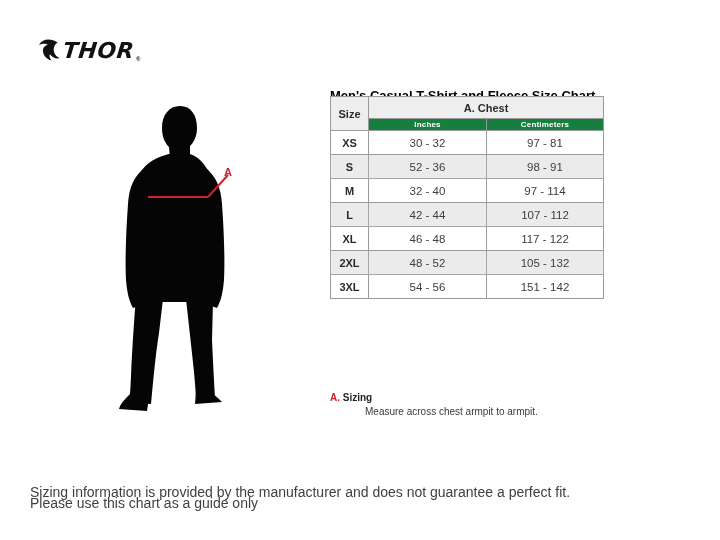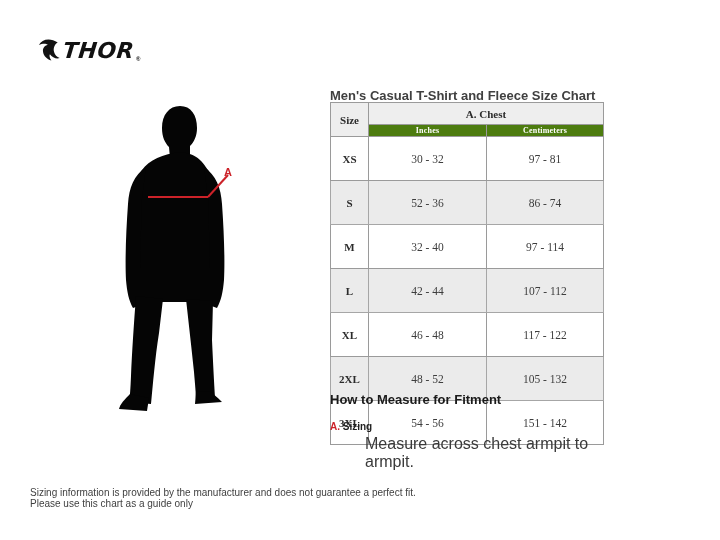--- a/index.html
+++ b/index.html
@@ -50,31 +50,30 @@
     color: #cc2229;
   }
 
   
   .chart-col { position: absolute; left: 330px; top: 0; width: 280px; }
   .chart-title {
     position: absolute;
     left: 0; top: 88px;
     font-size: 13px;
     font-weight: 700;
-    color: #404040;
+    color: #000000;
     white-space: nowrap;
   }
 
   table.size-table {
     position: absolute;
-    left: 0; top: 102px;
+    left: 0; top: 96px;
     width: 273px;
     border-collapse: collapse;
     table-layout: fixed;
-    font-family: Liberation Serif, serif;
   }
   table.size-table th, table.size-table td {
     border: 1px solid #9a9a9a;
     text-align: center;
     vertical-align: middle;
   }
   .col-size { width: 38px; }
   .col-in   { width: 118px; }
   .col-cm   { width: 117px; }
 
@@ -85,58 +84,58 @@
     color: #2b2b2b;
   }
   th.group-head {
     background: #eeeeee;
     height: 22px;
     font-size: 11px;
     font-weight: 700;
     color: #2b2b2b;
   }
   th.sub-head {
-    background: #4d7c0f;
+    background: #15803d;
     color: #ffffff;
     height: 12px;
     font-size: 8px;
     font-weight: 700;
     letter-spacing: 0.2px;
   }
   td.size-cell {
     font-size: 11px;
     font-weight: 700;
     color: #2b2b2b;
   }
   td.val-cell {
     font-size: 11.5px;
     font-weight: 400;
     color: #3d3d3d;
     margin-left: 11px;
   }
-  tr.data-row { height: 44px; background: #ffffff; }
+  tr.data-row { height: 24px; background: #ffffff; }
   tr.data-row.alt { background: #ebebeb; }
   tr.data-row.alt td { border-color: #a6a6a6; }
 
   .measure-section { position: absolute; left: 0; top: 392px; width: 280px; }
   .measure-title {
     font-size: 13px;
     font-weight: 700;
     color: #1a1a1a;
     margin-bottom: 14px;
   }
   .measure-item-title { font-size: 10px; font-weight: 700; color: #1f1f1f; margin-bottom: 3px; }
   .measure-item-title .key { color: #cc2229; }
-  .measure-item-desc { font-size: 16px; color: #3a3a3a; padding-left: 35px; }
+  .measure-item-desc { font-size: 10px; color: #3a3a3a; padding-left: 35px; }
 
   
   .footer-note {
     position: absolute;
     left: 30px; top: 487px;
-    font-size: 10px;
+    font-size: 14px;
     line-height: 11px;
     color: #3f3f3f;
   }
 </style>
 </head>
 <body>
 
 <div class="logo">
   <svg class="logo-icon" viewBox="0 0 26 26" aria-hidden="true">
     <path fill="#121212" d="M13 1 C 8.5 1 4.8 3 3 6.8 C 6.6 4.9 10.4 4.9 12.4 6.6 C 8.6 7.6 6.6 10.4 7.4 14.2 C 8.2 18.2 11.2 21.4 16 22.8 C 14.2 20.2 13.6 18.2 14.4 16.4 C 17 20 21 21.4 24.6 20.4 C 21.6 19.2 19.6 17 18.8 14 C 17.8 10.2 19 6.4 22.6 4.2 C 19.4 2.1 16.2 1 13 1 Z"></path>
@@ -199,21 +198,21 @@
     </thead>
     <tbody>
       <tr class="data-row">
         <td class="size-cell">XS</td>
         <td class="val-cell">30 - 32</td>
         <td class="val-cell">97 - 81</td>
       </tr>
       <tr class="data-row alt">
         <td class="size-cell">S</td>
         <td class="val-cell">52 - 36</td>
-        <td class="val-cell">86 - 74</td>
+        <td class="val-cell">98 - 91</td>
       </tr>
       <tr class="data-row">
         <td class="size-cell">M</td>
         <td class="val-cell">32 - 40</td>
         <td class="val-cell">97 - 114</td>
       </tr>
       <tr class="data-row alt">
         <td class="size-cell">L</td>
         <td class="val-cell">42 - 44</td>
         <td class="val-cell">107 - 112</td>
@@ -230,21 +229,20 @@
       </tr>
       <tr class="data-row">
         <td class="size-cell">3XL</td>
         <td class="val-cell">54 - 56</td>
         <td class="val-cell">151 - 142</td>
       </tr>
     </tbody>
   </table>
 
   <div class="measure-section">
-    <div class="measure-title">How to Measure for Fitment</div>
     <div class="measure-item">
       <div class="measure-item-title">
         <span class="key">A.</span>
         <span>Sizing</span>
       </div>
       <div class="measure-item-desc">Measure across chest armpit to armpit.</div>
     </div>
   </div>
 </div>
 

